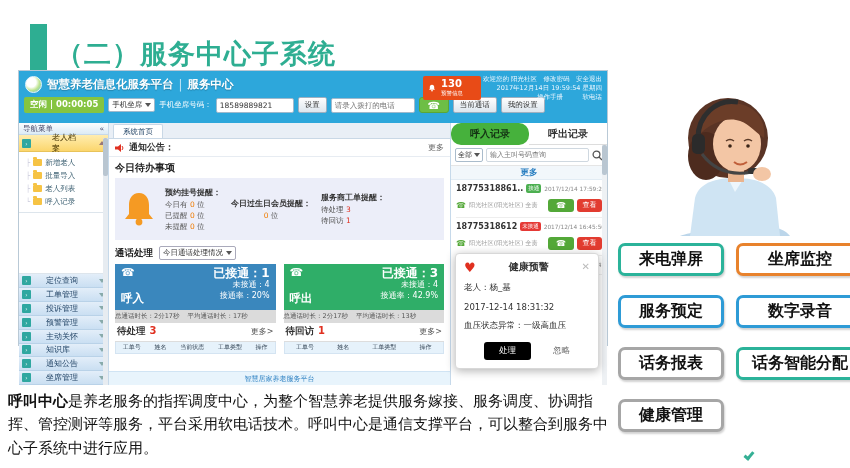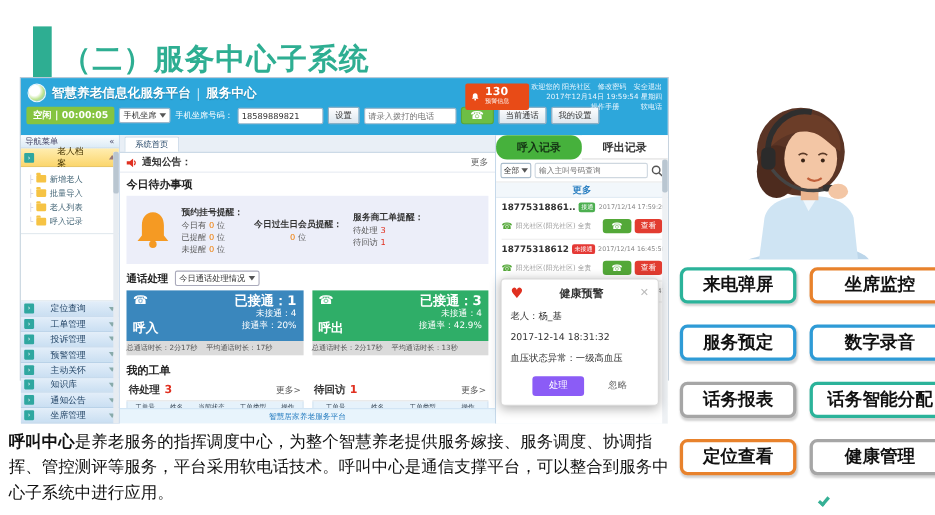--- a/index.html
+++ b/index.html
@@ -123,21 +123,21 @@
   .r-scroll { position:absolute; right:0; top:22px; bottom:0; width:5px; background:#eef1f4; }
   .r-thumb { position:absolute; right:0; top:22px; width:5px; height:30px; background:#b9c6d1; border-radius:2px; }
 
   .popup { position:absolute; left:4px; right:8px; bottom:16px; background:#fff; border:1px solid #d8d8d8; border-radius:4px; box-shadow:0 2px 10px rgba(0,0,0,.3); padding:6px 8px 8px; z-index:5; }
   .p-head { display:flex; align-items:center; }
   .p-heart { color:#e03020; font-size:13px; line-height:1; }
   .p-title { flex:1; text-align:center; font-size:10px; font-weight:bold; color:#333; }
   .p-close { color:#bbb; font-size:10px; line-height:1; }
   .p-line { font-size:8.5px; color:#333; margin-top:8px; }
   .p-btns { display:flex; justify-content:center; gap:22px; margin-top:10px; align-items:center; }
-  .p-handle { background:#8b5cf6; color:#fff; font-size:8.5px; padding:3px 15px; border-radius:3px; }
+  .p-handle { background:#000000; color:#fff; font-size:8.5px; padding:3px 15px; border-radius:3px; }
   .p-ignore { color:#666; font-size:8.5px; }
 
   .spk { width:10px; height:8px; }
 </style>
 </head>
 <body>
 
 <div class="slide">
 
   <div class="accent-bar"></div>
@@ -166,21 +166,20 @@
     </svg>
   </div>
 
   <div class="features">
     <div class="feat" style="border-color: rgb(43, 179, 154);">来电弹屏</div>
     <div class="feat" style="border-color: rgb(232, 130, 44);">坐席监控</div>
     <div class="feat" style="border-color: rgb(46, 155, 214);">服务预定</div>
     <div class="feat" style="border-color: rgb(46, 155, 214);">数字录音</div>
     <div class="feat" style="border-color: rgb(166, 166, 166);">话务报表</div>
     <div class="feat" style="border-color: rgb(43, 179, 154);">话务智能分配</div>
-    <div class="feat" style="border-color: rgb(232, 130, 44);">定位查看</div>
     <div class="feat" style="border-color: rgb(166, 166, 166);">健康管理</div>
   </div>
 
   <div class="para">
     <b>呼叫中心</b><span>是养老服务的指挥调度中心，为整个智慧养老提供服务嫁接、服务调度、协调指挥、管控测评等服务，平台采用软电话技术。呼叫中心是通信支撑平台，可以整合到服务中心子系统中进行应用。</span>
   </div>
   <div class="check-mark"></div>
 
   <div class="app">
 
@@ -370,21 +369,20 @@
                 <div class="cs-sub">接通率：42.9%</div>
               </div>
             </div>
             <div class="card-foot">
               <span>总通话时长：2分17秒</span>
               <span>平均通话时长：13秒</span>
             </div>
           </div>
         </div>
 
-        <div class="wo-title">我的工单</div>
         <div class="wo-row">
           <div class="wo-panel">
             <div class="wo-head">
               <span class="wo-label">待处理</span>
               <span class="wo-count">3</span>
               <span class="wo-more">更多&gt;</span>
             </div>
             <div class="wo-cols">
               <span>工单号</span>
               <span>姓名</span>

